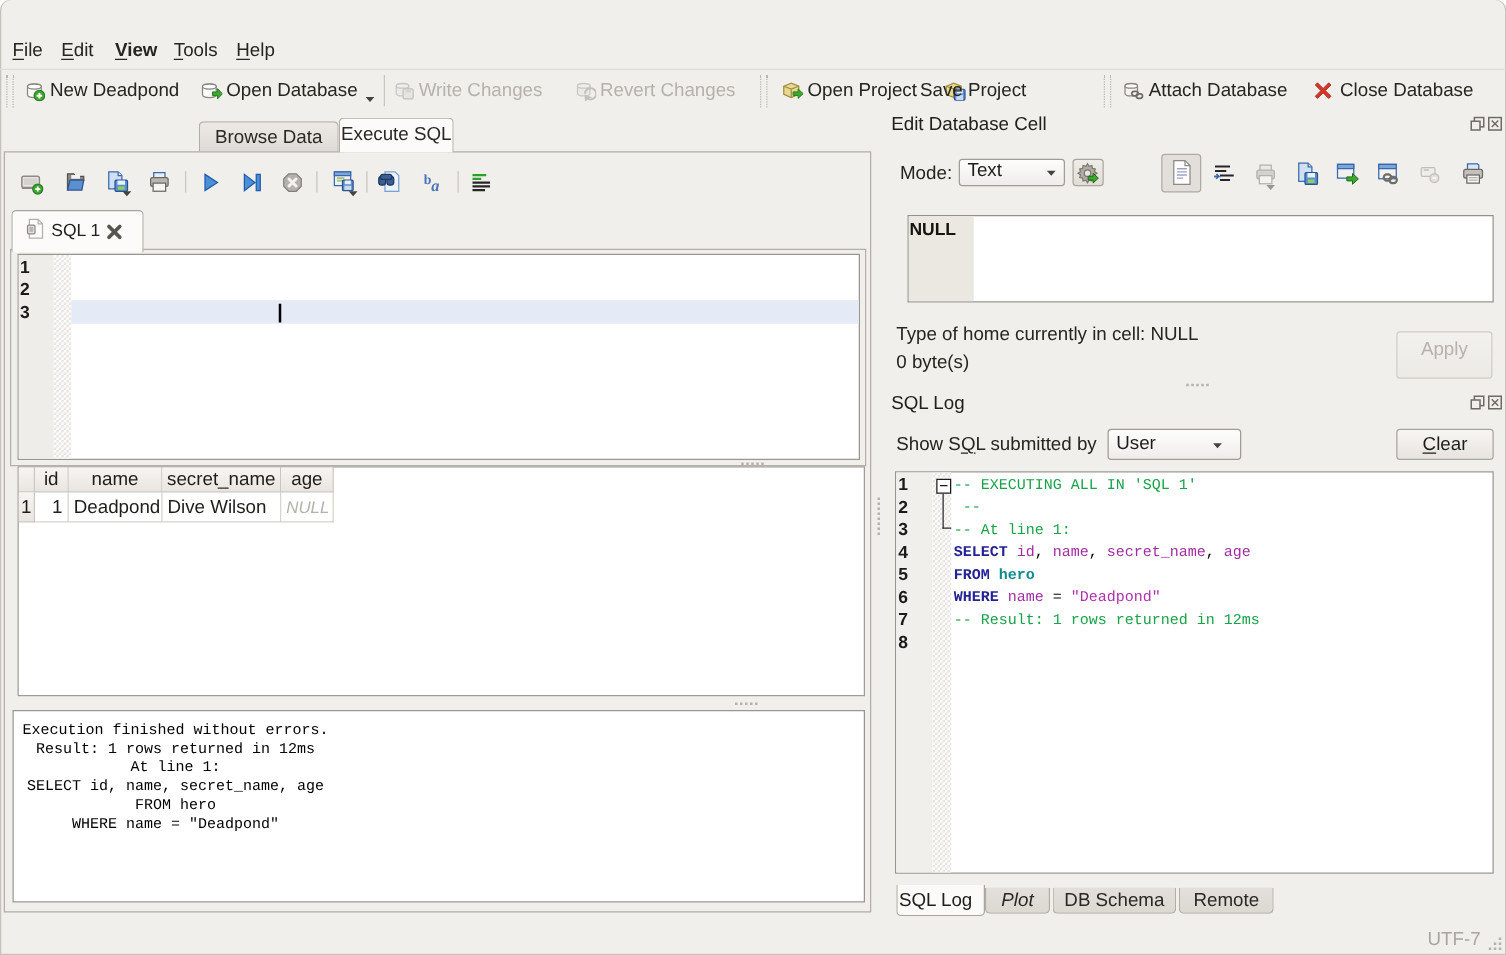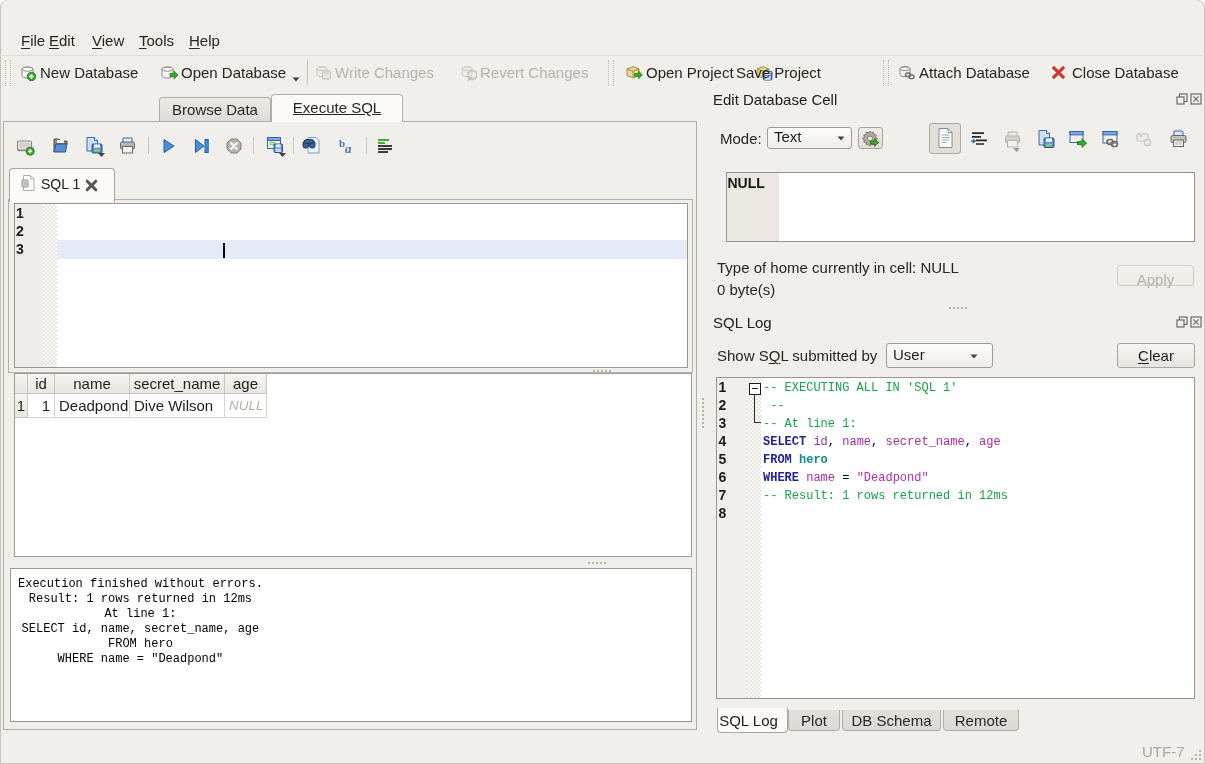--- a/index.html
+++ b/index.html
@@ -49,35 +49,35 @@
        background:linear-gradient(#f8f6f4,#e7e4df);font-size:15px;color:#1e1d19;text-align:center;}
   .combo{box-sizing:border-box;border:1px solid #a19d96;border-radius:3px;
        background:linear-gradient(#fdfdfc,#efedea);font-size:14px;color:#1e1d19;}
   .dockttl{font-size:15px;color:#21201c;}
   .lbl14{font-size:15px;color:#26251f;}
 </style>
 </head>
 <body>
 <div id="win">
 
-  <div class="abs menuitem" style="left:21px;"><u>F</u>ile</div>
+  <div class="abs menuitem" style="left:10px;"><u>F</u>ile</div>
   <div class="abs menuitem" style="left:49px;"><u>E</u>dit</div>
-  <div class="abs menuitem" style="left:92px;"><u>V</u>iew</div>
+  <div class="abs menuitem" style="left:92px;font-weight:bold;"><u>V</u>iew</div>
   <div class="abs menuitem" style="left:139px;"><u>T</u>ools</div>
   <div class="abs menuitem" style="left:189px;"><u>H</u>elp</div>
   <div class="abs" style="left:0;top:55px;width:1205px;height:1px;background:#e0ddd8;"></div>
 
   <div class="abs handle" style="left:5px;top:60px;height:26px;"></div>
   <svg class="abs" style="left:19px;top:64px;" width="17" height="17" viewBox="0 0 17 17">
     <path d="M3 5.2 C3 3.9 5.4 3 8.5 3 s5.5.9 5.5 2.2 v6.6 C14 13.1 11.6 14 8.5 14 S3 13.1 3 11.8z" fill="#fafaf9" stroke="#8a8781"></path>
     <ellipse cx="8.5" cy="5.2" rx="5.5" ry="2" fill="#fff" stroke="#8a8781"></ellipse>
     <circle cx="12.5" cy="12.5" r="4.2" fill="#3ba92e" stroke="#2c7d22"></circle>
     <path d="M12.5 10.3 v4.4 M10.3 12.5 h4.4" stroke="#fff" stroke-width="1.6"></path>
   </svg>
-  <div class="abs tbtext" style="left:40px;">New Database</div>
+  <div class="abs tbtext" style="left:40px;">New Deadpond</div>
   <svg class="abs" style="left:160px;top:64px;" width="18" height="17" viewBox="0 0 18 17">
     <path d="M2 5.2 C2 3.9 4.4 3 7.5 3 s5.5.9 5.5 2.2 v6.6 C13 13.1 10.6 14 7.5 14 S2 13.1 2 11.8z" fill="#fafaf9" stroke="#8a8781"></path>
     <ellipse cx="7.5" cy="5.2" rx="5.5" ry="2" fill="#fff" stroke="#8a8781"></ellipse>
     <path d="M10 9.5 h4 v-2.6 l4 4.1 -4 4.1 v-2.6 h-4z" fill="#3ba92e" stroke="#2c7d22" stroke-width=".8"></path>
   </svg>
   <div class="abs tbtext" style="left:181px;">Open Database</div>
   <svg class="abs" style="left:291px;top:76px;" width="10" height="7" viewBox="0 0 10 7">
       <path d="M1.5 1.5 L5 5.5 L8.5 1.5z" fill="#44423d"></path>
     </svg>
   <div class="abs vsep" style="left:307px;top:60px;height:25px;"></div>
@@ -116,21 +116,21 @@
     <rect x="7.5" y="9" width="5" height="3.6" rx="1.8" fill="none" stroke="#6f6c66" stroke-width="1.4"></rect>
     <rect x="11" y="11" width="5" height="3.6" rx="1.8" fill="none" stroke="#6f6c66" stroke-width="1.4"></rect>
   </svg>
   <div class="abs tbtext" style="left:919px;">Attach Database</div>
   <svg class="abs" style="left:1051px;top:65px;" width="15" height="15" viewBox="0 0 15 15">
     <path d="M3 1.2 L7.5 5.7 L12 1.2 L13.8 3 L9.3 7.5 L13.8 12 L12 13.8 L7.5 9.3 L3 13.8 L1.2 12 L5.7 7.5 L1.2 3z" fill="#d8352a" stroke="#9c2018" stroke-width=".6"></path>
   </svg>
   <div class="abs tbtext" style="left:1072px;">Close Database</div>
 
   <div class="abs tab" style="left:159px;top:97px;width:112px;height:25px;line-height:24px;">Browse Data</div>
-  <div class="abs tab tabactive" style="left:271px;top:94px;width:132px;height:28px;line-height:26px;z-index:3;text-decoration:underline;">Execute SQL</div>
+  <div class="abs tab tabactive" style="left:271px;top:94px;width:92px;height:28px;line-height:26px;z-index:3;">Execute SQL</div>
 
   <div class="abs" style="left:3px;top:121px;width:694px;height:609px;border:1px solid #b2aea7;box-sizing:border-box;background:#f1efeb;z-index:1;"></div>
 
   <svg class="abs" style="left:16px;top:137px;z-index:2" width="19" height="19" viewBox="0 0 19 19">
     <rect x="1.5" y="4" width="14" height="9" rx="1.5" fill="#e9e7e4" stroke="#8d8a85" stroke-width="1.2"></rect>
     <rect x="3" y="5.5" width="11" height="5.5" fill="#d5d2cd"></rect>
     <path d="M1.5 13.5 h11" stroke="#8d8a85" stroke-width="1.5"></path>
     <circle cx="14.2" cy="14.2" r="4" fill="#3ba92e" stroke="#2c7d22"></circle>
     <path d="M14.2 12.2 v4 M12.2 14.2 h4" stroke="#fff" stroke-width="1.4"></path>
   </svg>
@@ -315,21 +315,21 @@
     <rect x="2" y="6.5" width="15" height="7" rx="1.5" fill="#c4c1bc" stroke="#6a6862"></rect>
     <rect x="4.5" y="11" width="10" height="6.5" fill="#f6f5f3" stroke="#6a6862"></rect>
     <path d="M6 13 h7 M6 15 h7" stroke="#b5b2ad" stroke-width="1"></path>
   </svg>
 
   <div class="abs" style="left:726px;top:172px;width:469px;height:69.5px;border:1px solid #96928b;background:#fff;box-sizing:border-box;"></div>
   <div class="abs" style="left:727px;top:173px;width:52px;height:67.5px;background:#ebe8e2;"></div>
   <div class="abs" style="left:727.5px;top:174.5px;font-size:14px;font-weight:bold;color:#16150f;">NULL</div>
   <div class="abs lbl14" style="left:717px;top:259px;">Type of home currently in cell: NULL</div>
   <div class="abs lbl14" style="left:717px;top:281px;">0 byte(s)</div>
-  <div class="abs btn" style="left:1117px;top:265px;width:77px;height:21px;line-height:28px;background:linear-gradient(#f3f1ee,#eceae5);border-color:#d0ccc6;color:#b6b2ac;">Apply</div>
+  <div class="abs btn" style="left:1117px;top:265px;width:77px;height:38px;line-height:28px;background:linear-gradient(#f3f1ee,#eceae5);border-color:#d0ccc6;color:#b6b2ac;">Apply</div>
 
   <div class="abs" style="left:949px;top:307px;width:18px;height:2px;border-top:2px dotted #b5b1ab;"></div>
 
   <div class="abs dockttl" style="left:713px;top:314px;">SQL Log</div>
   <svg class="abs" style="left:1176px;top:316px;" width="12" height="12" viewBox="0 0 12 12">
     <rect x="3.5" y="1" width="7.5" height="7.5" fill="none" stroke="#6e6b65" stroke-width="1.2"></rect>
     <rect x="1" y="4" width="7" height="7" fill="#f1efeb" stroke="#6e6b65" stroke-width="1.2"></rect>
   </svg>
   <svg class="abs" style="left:1190px;top:316px;" width="12" height="12" viewBox="0 0 12 12">
     <rect x="1" y="1" width="10" height="10" fill="none" stroke="#6e6b65" stroke-width="1.2"></rect>
@@ -361,21 +361,21 @@
   <div class="abs" style="left:751.5px;top:388px;width:6.5px;height:1.3px;background:#1a1a1a;"></div>
   <div class="abs code" style="left:763px;top:379px;"><span class="cmt">-- EXECUTING ALL IN 'SQL 1'</span>
 <span class="cmt"> --</span>
 <span class="cmt">-- At line 1:</span>
 <span class="kw">SELECT</span> <span class="id1">id</span>, <span class="id1">name</span>, <span class="id1">secret_name</span>, <span class="id1">age</span>
 <span class="kw">FROM</span> <span class="tbl">hero</span>
 <span class="kw">WHERE</span> <span class="id1">name</span> = <span class="str">"Deadpond"</span>
 <span class="cmt">-- Result: 1 rows returned in 12ms</span></div>
 
   <div class="abs" style="left:717px;top:708px;width:71px;height:25px;border:1px solid #aaa69f;border-top:none;border-radius:0 0 4px 4px;background:#fbfaf9;box-sizing:border-box;font-size:15px;color:#21201c;text-align:center;text-indent:-8px;line-height:25px;z-index:2;">SQL Log</div>
-  <div class="abs" style="left:788px;top:710px;width:52px;height:21px;border:1px solid #b2aea7;border-top:none;border-radius:0 0 4px 4px;background:linear-gradient(#e3e0db,#dcd9d3);box-sizing:border-box;font-size:15px;color:#2a2823;text-align:center;line-height:22px;">Plot</div>
+  <div class="abs" style="left:788px;top:710px;width:52px;height:21px;border:1px solid #b2aea7;border-top:none;border-radius:0 0 4px 4px;background:linear-gradient(#e3e0db,#dcd9d3);box-sizing:border-box;font-size:15px;color:#2a2823;text-align:center;line-height:22px;font-style:italic;">Plot</div>
   <div class="abs" style="left:842px;top:710px;width:99px;height:21px;border:1px solid #b2aea7;border-top:none;border-radius:0 0 4px 4px;background:linear-gradient(#e3e0db,#dcd9d3);box-sizing:border-box;font-size:15px;color:#2a2823;text-align:center;line-height:22px;">DB Schema</div>
   <div class="abs" style="left:943px;top:710px;width:76px;height:21px;border:1px solid #b2aea7;border-top:none;border-radius:0 0 4px 4px;background:linear-gradient(#e3e0db,#dcd9d3);box-sizing:border-box;font-size:15px;color:#2a2823;text-align:center;line-height:22px;">Remote</div>
 
   <div class="abs" style="left:1142px;top:743px;font-size:15px;color:#aaa69f;">UTF-7</div>
   <svg class="abs" style="left:1189px;top:748px;" width="14" height="14" viewBox="0 0 14 14">
     <g fill="#b5b1ab">
       <rect x="10" y="10" width="2" height="2"></rect>
         <rect x="10" y="6" width="2" height="2"></rect>
         <rect x="6" y="10" width="2" height="2"></rect>
       <rect x="10" y="2" width="2" height="2"></rect>

